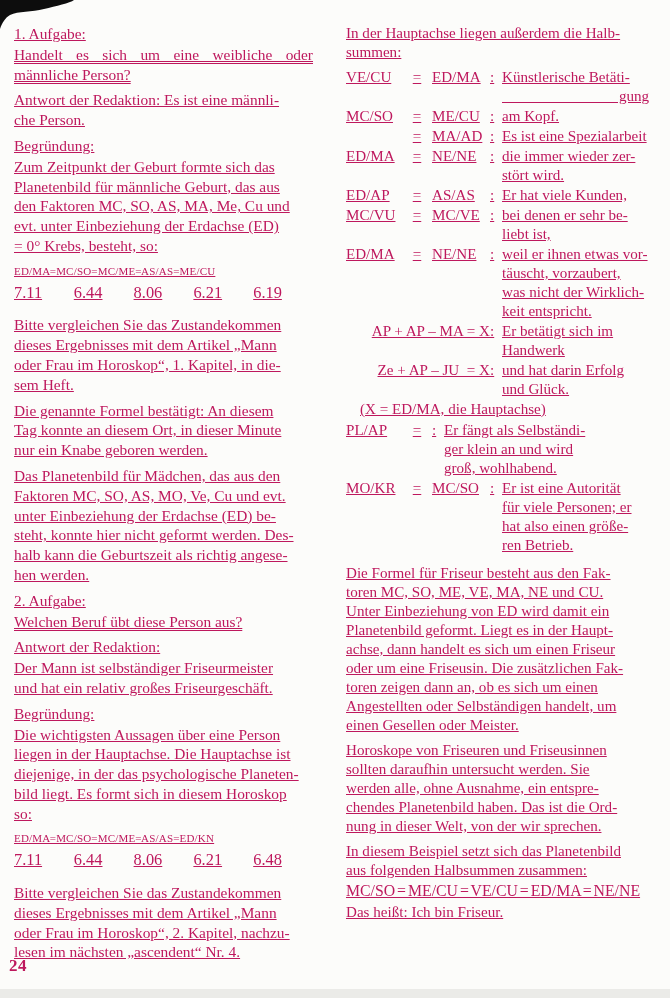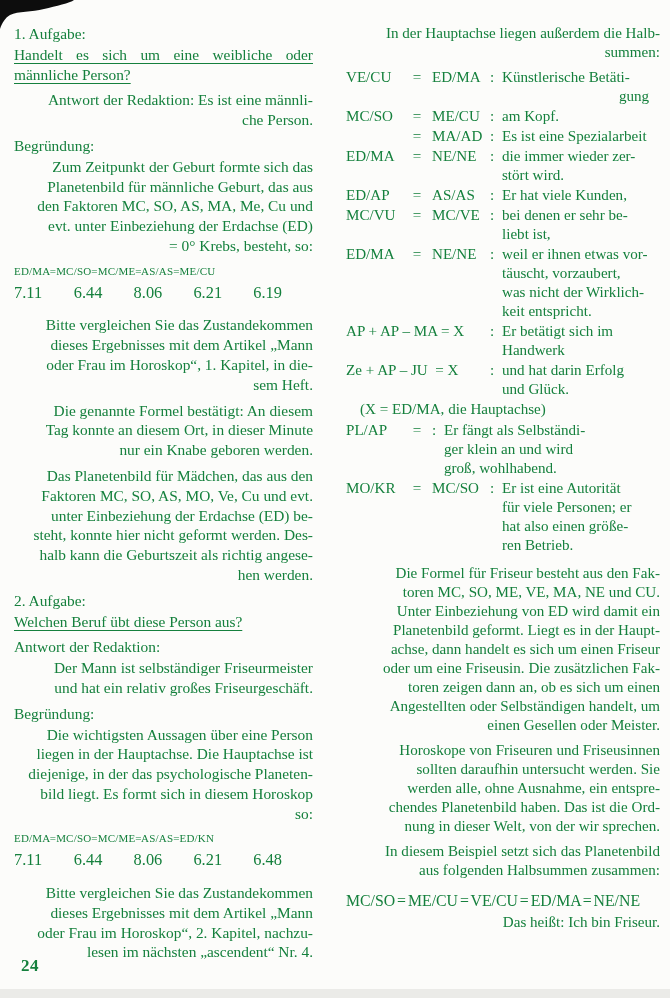--- a/index.html
+++ b/index.html
@@ -3,31 +3,31 @@
 <meta charset="utf-8">
 <style>
   html,body { margin:0; padding:0; }
   body {
     width:670px; height:998px;
     background:#f6f6f3;
     font-family:"Liberation Serif","DejaVu Serif",serif;
   }
   .page {
     position:relative; width:670px; height:998px;
-    background:#fcfcfa; color:#15803d; overflow:hidden;
+    background:#fcfcfa; color:#be185d; overflow:hidden;text-decoration:underline;
   }
   .corner-artifact { position:absolute; top:0; left:0; }
   .bottom-strip {
     position:absolute; bottom:0; left:0; width:670px; height:9px;
     background:#ebebe8;
   }
   .columns { display:flex; padding:24px 10px 0 14px; gap:33px; }
   .col-left  { width:299px; font-size:15.4px; line-height:19.8px; }
   .col-right { width:314px; font-size:15.1px; line-height:19px; }
-  .para { white-space:pre; margin:0 0 6px 0;text-align:right; }
+  .para { white-space:pre; margin:0 0 6px 0; }
   .heading { margin:0 0 1px 0; }
   .task2-heading { }
   .q-underline {
     text-decoration:underline;
     text-underline-offset:3px;
     text-decoration-thickness:1.4px;
   }
   .stretch { text-align:justify; text-align-last:justify; }
   .q-block { margin:0 0 6px 0; }
   .formula-block { margin:6px 0 13px 0; }
@@ -36,29 +36,29 @@
     white-space:pre;
   }
   .formula-values { display:flex; font-size:16.4px; margin-top:1px; }
   .formula-values span { width:20%; text-align:left; }
   
   .hs { margin:3px 0 9px 0; }
   .hs-row { display:flex; margin:0 0 1px 0; }
   .hs-lhs { width:56px; flex-shrink:0; }
   .hs-eq  { width:30px; flex-shrink:0; text-align:center; }
   .hs-rhs { width:58px; flex-shrink:0; }
-  .hs-xformula { width:144px; flex-shrink:0; white-space:pre; }
+  .hs-xformula { width:144px; flex-shrink:0; white-space:pre;text-align:right; }
   .hs-colon { width:12px; flex-shrink:0; text-align:left; }
   .hs-desc { flex:1; white-space:pre; }
   .hs-note { margin:1px 0 2px 14px; }
   .final-formula {
     font-size:15.8px; word-spacing:-2px; white-space:pre; margin:0 0 3px 0;
   }
   .page-number {
-    position:absolute; left:21px; bottom:22px;
+    position:absolute; left:9px; bottom:22px;
     font-size:17px; font-weight:bold; letter-spacing:0.5px;
   }
 </style>
 </head>
 <body>
 
 <div class="page">
 
   <svg class="corner-artifact" width="84" height="34" viewBox="0 0 84 34" aria-hidden="true">
     <path d="M0,0 L74,0 C70,3 56,6 44,9 C32,12 18,11 10,15 C5,18 2,23 0,29 Z" fill="#0d0d0d"></path>
@@ -241,21 +241,21 @@
 achse, dann handelt es sich um einen Friseur
 oder um eine Friseusin. Die zusätzlichen Fak-
 toren zeigen dann an, ob es sich um einen
 Angestellten oder Selbständigen handelt, um
 einen Gesellen oder Meister.</div>
       <div class="para">Horoskope von Friseuren und Friseusinnen
 sollten daraufhin untersucht werden. Sie
 werden alle, ohne Ausnahme, ein entspre-
 chendes Planetenbild haben. Das ist die Ord-
 nung in dieser Welt, von der wir sprechen.</div>
-      <div class="para" style="margin-bottom:11px">In diesem Beispiel setzt sich das Planetenbild
+      <div class="para" style="margin-bottom:1px">In diesem Beispiel setzt sich das Planetenbild
 aus folgenden Halbsummen zusammen:</div>
       <div class="final-formula">MC/SO = ME/CU = VE/CU = ED/MA = NE/NE</div>
       <div class="para">Das heißt: Ich bin Friseur.</div>
     </div>
   </div>
 
   <div class="page-number">24</div>
   <div class="bottom-strip"></div>
 </div>
 

